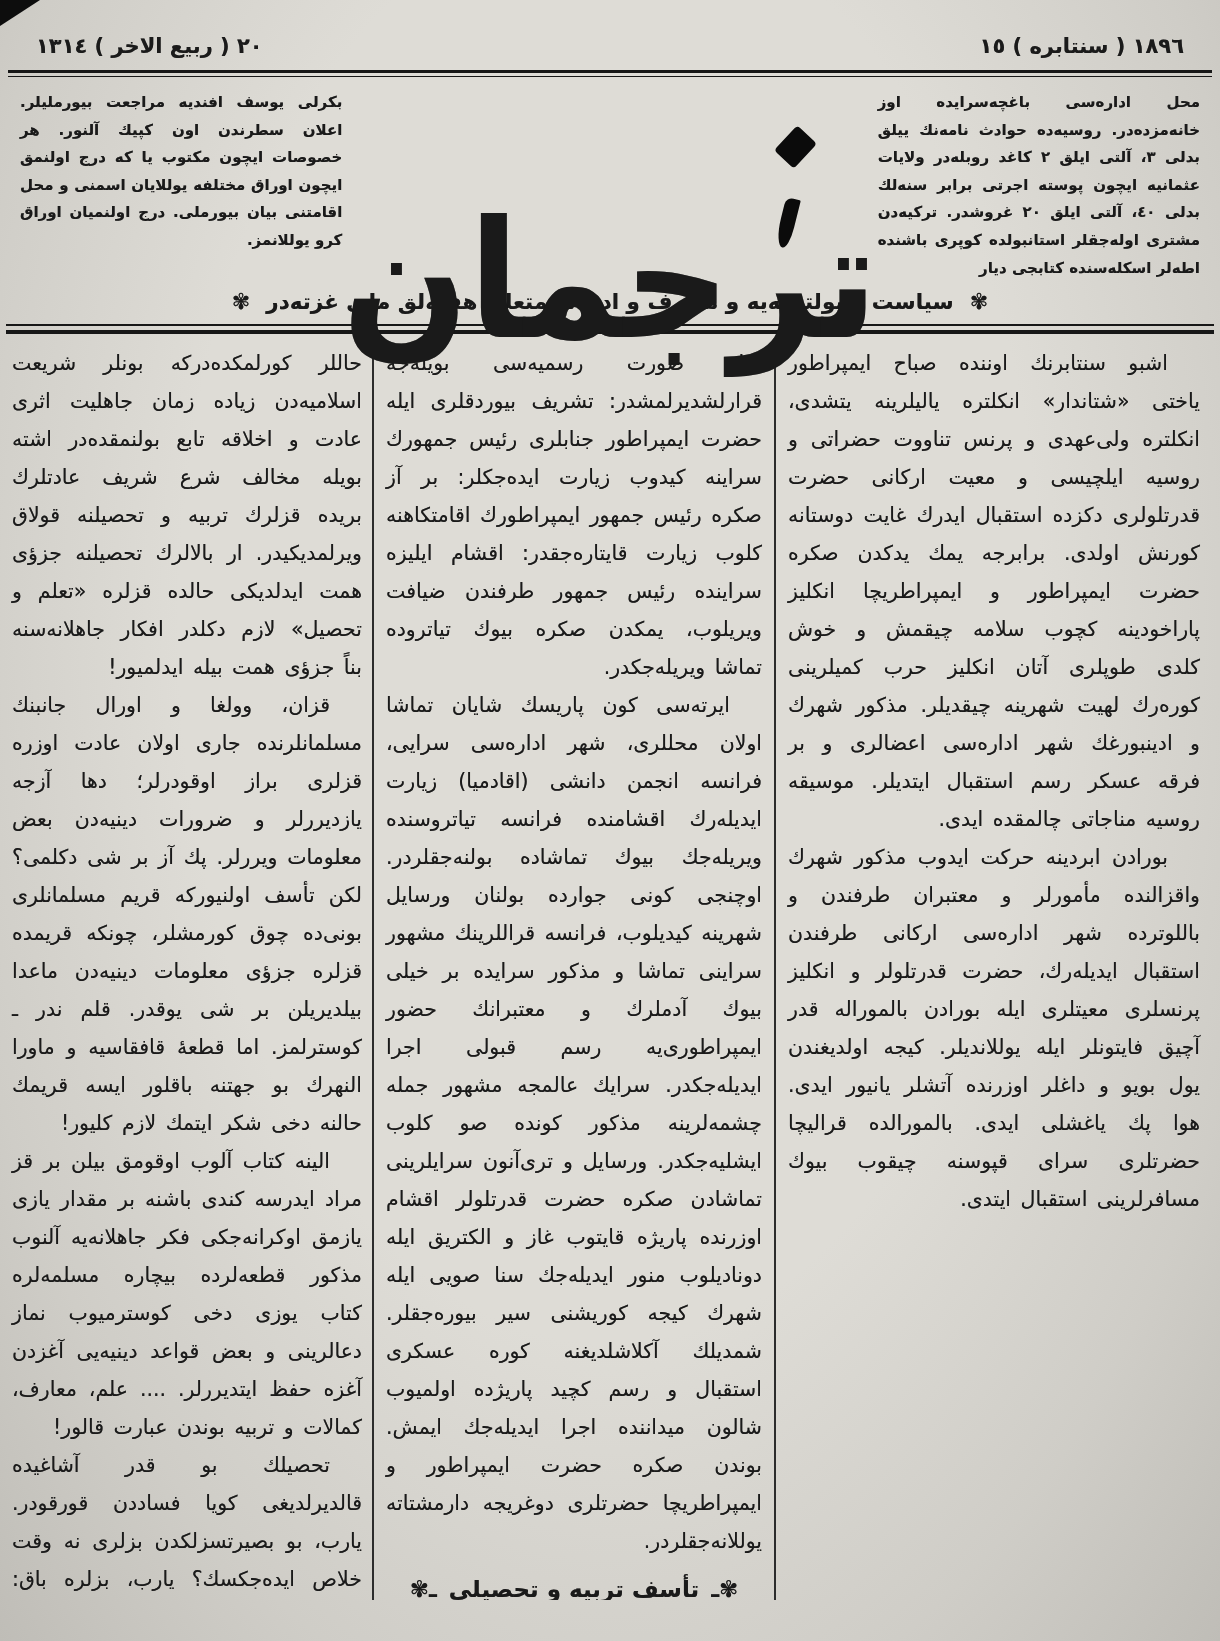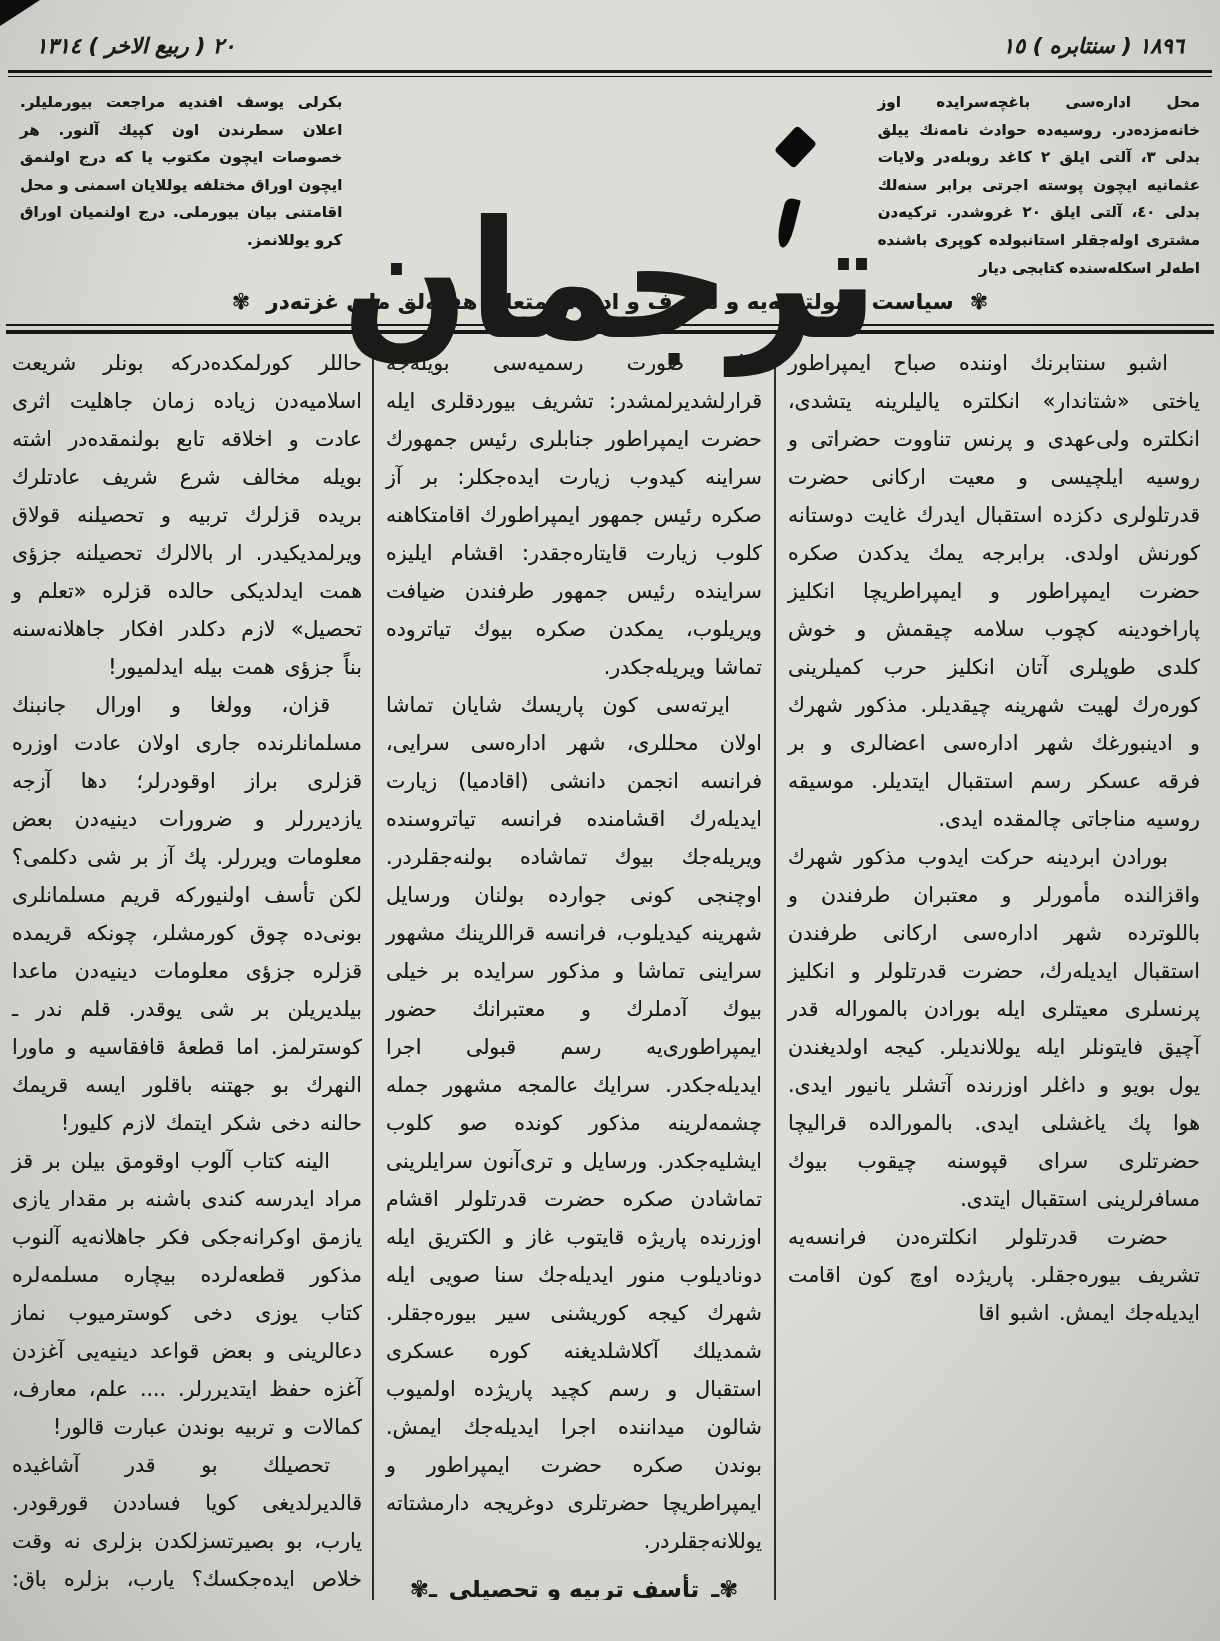--- a/index.html
+++ b/index.html
@@ -6,21 +6,21 @@
   .page {
     position:relative; width:1220px; height:1641px; margin:0 auto;
     background: radial-gradient(ellipse at 50% 38%, #dedcd6 50%, #cfcdc7 78%, #bfbdb7 100%);
     font-family:"DejaVu Sans", sans-serif;
     color:#1a1a1a; direction:rtl; overflow:hidden;
     text-shadow:0 0 .5px rgba(20,20,20,.55);
   }
   
   .topbar{ display:flex; justify-content:space-between; align-items:flex-end;
     padding:34px 36px 12px 36px; font-size:21px; font-weight:bold; }
-  .topbar .seg{ white-space:nowrap;font-style:italic; }
+  .topbar .seg{ white-space:nowrap; }
   .orn{ font-size:19px; margin:0 8px; }
   
   .rule-a{ height:3px; border-top:3.5px solid #171717; border-bottom:1.5px solid #171717; margin:0 8px; }
   .rule-b{ height:4px; border-top:2px solid #171717; border-bottom:4.5px solid #171717; margin:0 6px; }
   
   .masthead{ display:flex; direction:rtl; padding:8px 20px 0 20px; height:196px; }
   .notice{ width:392px; font-size:15px; line-height:1.84; text-align:justify;
     font-weight:bold; margin-top:4px; }
   .mast-title{ flex:1; text-align:center; font-size:148px; font-weight:bold;
     line-height:176px; transform:scaleY(1.1); transform-origin:top center; letter-spacing:-4px; }
@@ -77,21 +77,20 @@
   </div>
 
   <div class="rule-b"></div>
 
   <main class="bodygrid">
 
     <section class="col col-right">
       <div data-list="body.right_column.paragraphs">
           <p class="para">اشبو سنتابرنك اوننده صباح ایمپراطور یاختی «شتاندار» انكلتره یالیلرینه یتشدی، انكلتره ولی‌عهدی و پرنس تناووت حضراتی و روسیه ایلچیسی و معیت اركانی حضرت قدرتلولری دكزده استقبال ایدرك غایت دوستانه كورنش اولدی. برابرجه یمك یدكدن صكره حضرت ایمپراطور و ایمپراطریچا انكلیز پاراخودینه كچوب سلامه چیقمش و خوش كلدی طوپلری آتان انكلیز حرب كمیلرینی كوره‌رك لهیت شهرینه چیقدیلر. مذكور شهرك و ادینبورغك شهر اداره‌سی اعضالری و بر فرقه عسكر رسم استقبال ایتدیلر. موسیقه روسیه مناجاتی چالمقده ایدی.</p>
           <p class="para">بورادن ابردینه حركت ایدوب مذكور شهرك واقزالنده مأمورلر و معتبران طرفندن و باللوترده شهر اداره‌سی اركانی طرفندن استقبال ایدیله‌رك، حضرت قدرتلولر و انكلیز پرنسلری معیتلری ایله بورادن بالموراله قدر آچیق فایتونلر ایله یوللاندیلر. كیجه اولدیغندن یول بویو و داغلر اوزرنده آتشلر یانیور ایدی. هوا پك یاغشلی ایدی. بالمورالده قرالیچا حضرتلری سرای قپوسنه چیقوب بیوك مسافرلرینی استقبال ایتدی.</p>
-          <p class="para">حضرت قدرتلولر انكلتره‌دن فرانسه‌یه تشریف بیوره‌جقلر. پاریژده اوچ كون اقامت ایدیله‌جك ایمش. اشبو اقا</p>
         </div>
     </section>
 
     <div class="divider"></div>
 
     <section class="col col-middle">
       <div data-list="body.middle_column.paragraphs">
           <p class="para">متك صورت رسمیه‌سی بویله‌جه قرارلشدیرلمشدر: تشریف بیوردقلری ایله حضرت ایمپراطور جنابلری رئیس جمهورك سراینه كیدوب زیارت ایده‌جكلر: بر آز صكره رئیس جمهور ایمپراطورك اقامتكاهنه كلوب زیارت قایتاره‌جقدر: اقشام ایلیزه سراینده رئیس جمهور طرفندن ضیافت ویریلوب، یمكدن صكره بیوك تیاتروده تماشا ویریله‌جكدر.</p>
           <p class="para">ایرته‌سی كون پاریسك شایان تماشا اولان محللری، شهر اداره‌سی سرایی، فرانسه انجمن دانشی (اقادمیا) زیارت ایدیله‌رك اقشامنده فرانسه تیاتروسنده ویریله‌جك بیوك تماشاده بولنه‌جقلردر. اوچنجی كونی جوارده بولنان ورسایل شهرینه كیدیلوب، فرانسه قراللرینك مشهور سراینی تماشا و مذكور سرایده بر خیلی بیوك آدملرك و معتبرانك حضور ایمپراطوری‌یه رسم قبولی اجرا ایدیله‌جكدر. سرایك عالمجه مشهور جمله چشمه‌لرینه مذكور كونده صو كلوب ایشلیه‌جكدر. ورسایل و تری‌آنون سرایلرینی تماشادن صكره حضرت قدرتلولر اقشام اوزرنده پاریژه قایتوب غاز و الكتریق ایله دونادیلوب منور ایدیله‌جك سنا صویی ایله شهرك كیجه كوریشنی سیر بیوره‌جقلر. شمدیلك آكلاشلدیغنه كوره عسكری استقبال و رسم كچید پاریژده اولمیوب شالون میداننده اجرا ایدیله‌جك ایمش. بوندن صكره حضرت ایمپراطور و ایمپراطریچا حضرتلری دوغریجه دارمشتاته یوللانه‌جقلردر.</p>
         </div>

